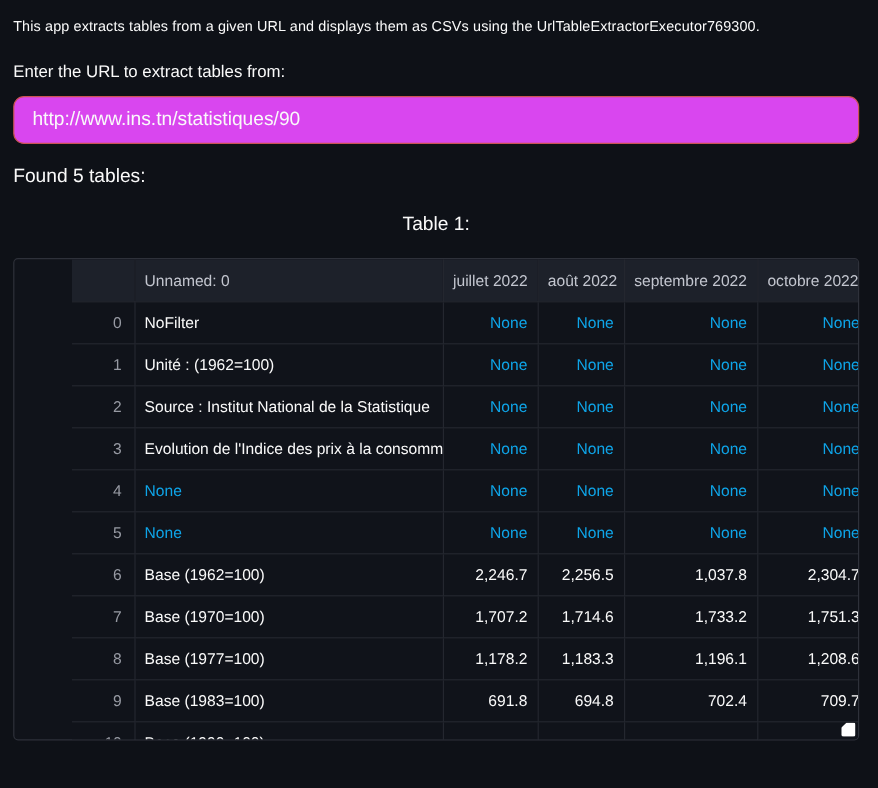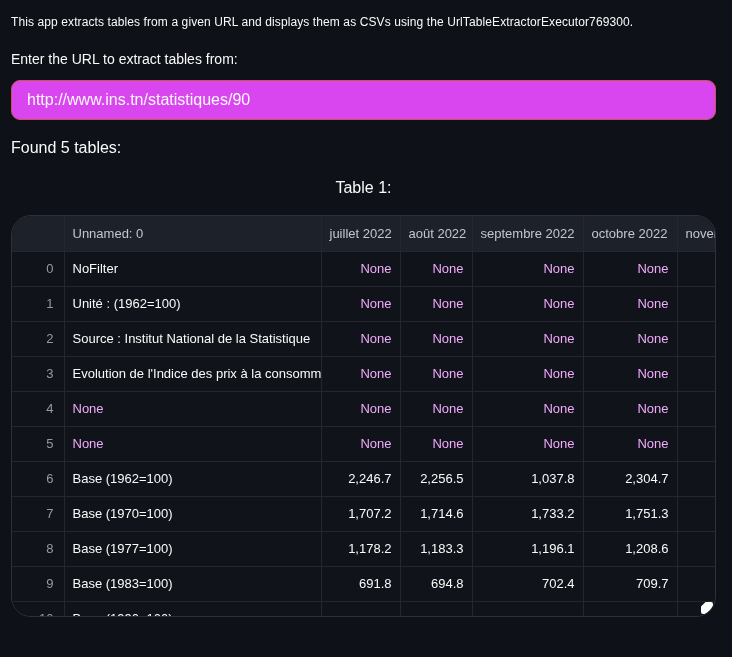--- a/index.html
+++ b/index.html
@@ -34,23 +34,24 @@
     font-family:"Liberation Sans",sans-serif;
   }
   .found{margin:19px 0 0;font-size:16px;line-height:18px;}
   .tbl-title{margin:22px 0 0;font-size:16px;line-height:18px;text-align:center;}
   .tbl-container{
     position:relative;
     margin-top:18px;
     width:705px;height:402px;
     box-sizing:border-box;
     border:1px solid #2e313a;
-    border-radius:20px;
+    border-radius:4px;
     overflow:hidden;
     background:#10131a;
+    padding-left:48px;
   }
   table.df{
     border-collapse:collapse;
     table-layout:fixed;
     width:755px;
     font-size:13px;
     color:#fafafa;
   }
   .df th,.df td{
     height:35px;box-sizing:border-box;
@@ -62,21 +63,21 @@
   }
   .df thead th{
     background:#1d212a;
     color:#c3c6cf;
     text-align:left;
   }
   .df td{background:#10131a;}
   .df td.idx{color:#979aa3;text-align:right;padding-right:10px;}
   .df td.name{text-align:left;}
   .df td.val{text-align:right;}
-  .df .muted{color:#f0abfc;}
+  .df .muted{color:#0ea5e9;}
   .resize-handle{
     position:absolute;right:2px;bottom:2px;
     width:12px;height:12px;
     background:#ffffff;border-radius:2px;
     clip-path:polygon(38% 0,100% 0,100% 100%,0 100%,0 38%);
     cursor:nwse-resize;
   }
 </style>
 </head>
 <body>

